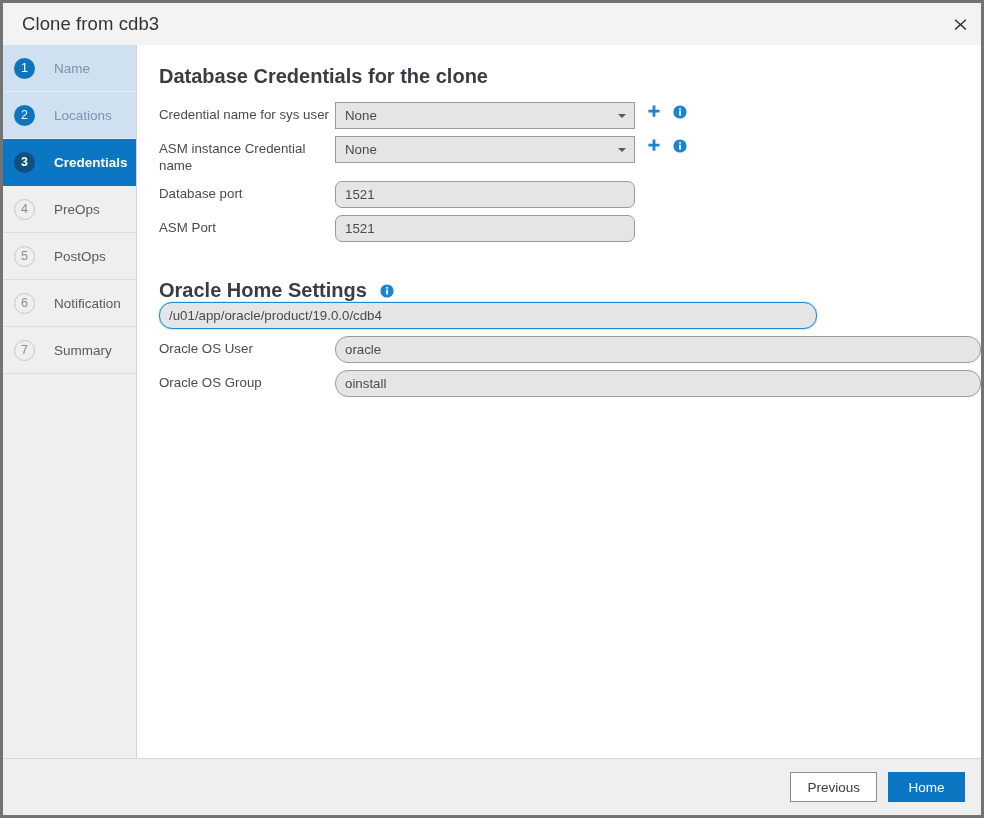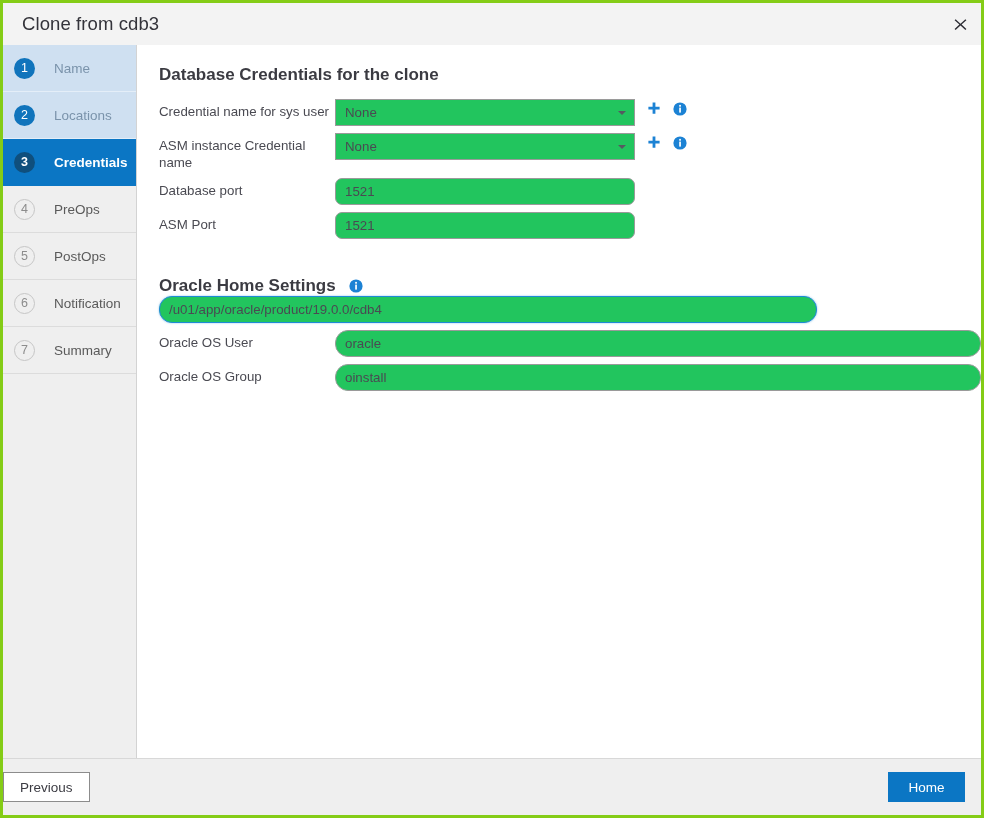--- a/index.html
+++ b/index.html
@@ -14,21 +14,21 @@
     overflow: hidden;
   }
 
   
   #dialog-window {
     position: absolute;
     left: 0; top: 0;
     width: 984px;
     height: 818px;
     box-sizing: border-box;
-    border: 3px solid #84cc16;
+    border: 3px solid #737373;
     background: #ffffff;
     display: flex;
     flex-direction: column;
   }
 
   
   #title-bar {
     position: relative;
     height: 42px;
     min-height: 42px;
@@ -144,21 +144,21 @@
   
   #content-pane {
     flex: 1 1 auto;
     background: #ffffff;
     box-sizing: border-box;
     padding: 20px 0 0 22px;
     position: relative;
     overflow: hidden;
   }
   .section-heading {
-    font-size: 17px;
+    font-size: 20px;
     font-weight: bold;
     color: #3b3b42;
     margin: 0 0 14px 0;
   }
   #oracle-home-heading-row {
     display: flex;
     align-items: center;
     margin-top: 37px;
   }
   #oracle-home-heading-row .section-heading { margin: 0; }
@@ -173,21 +173,21 @@
     min-width: 176px;
     font-size: 13.3px;
     color: #4a4a52;
     line-height: 17px;
     padding-top: 4px;
   }
   .field-input {
     box-sizing: border-box;
     height: 27px;
     border: 1px solid #9a9a9a;
-    background: #22c55e;
+    background: #e5e5e5;
     font-family: "Liberation Sans", sans-serif;
     font-size: 13.3px;
     color: #4a4a52;
     padding: 0 9px;
     outline: none;
   }
   .field-input.narrow { width: 300px; border-radius: 7px; }
   .field-input.wide { width: 658px; border-radius: 13px; }
   .field-input.focused {
     border: 1px solid #1e8ad6;
@@ -237,21 +237,21 @@
   #oracle-home-info { margin-left: 13px; }
 
   
   #dialog-footer {
     height: 57px;
     min-height: 57px;
     background: #efefef;
     border-top: 1px solid #d8d8d8;
     display: flex;
     align-items: center;
-    justify-content: space-between;
+    justify-content: flex-end;
     padding-right: 16px;
     box-sizing: border-box;
   }
   .footer-button {
     font-family: "Liberation Sans", sans-serif;
     font-size: 13.5px;
     height: 30px;
     box-sizing: border-box;
     cursor: pointer;
     padding: 0 16px;

